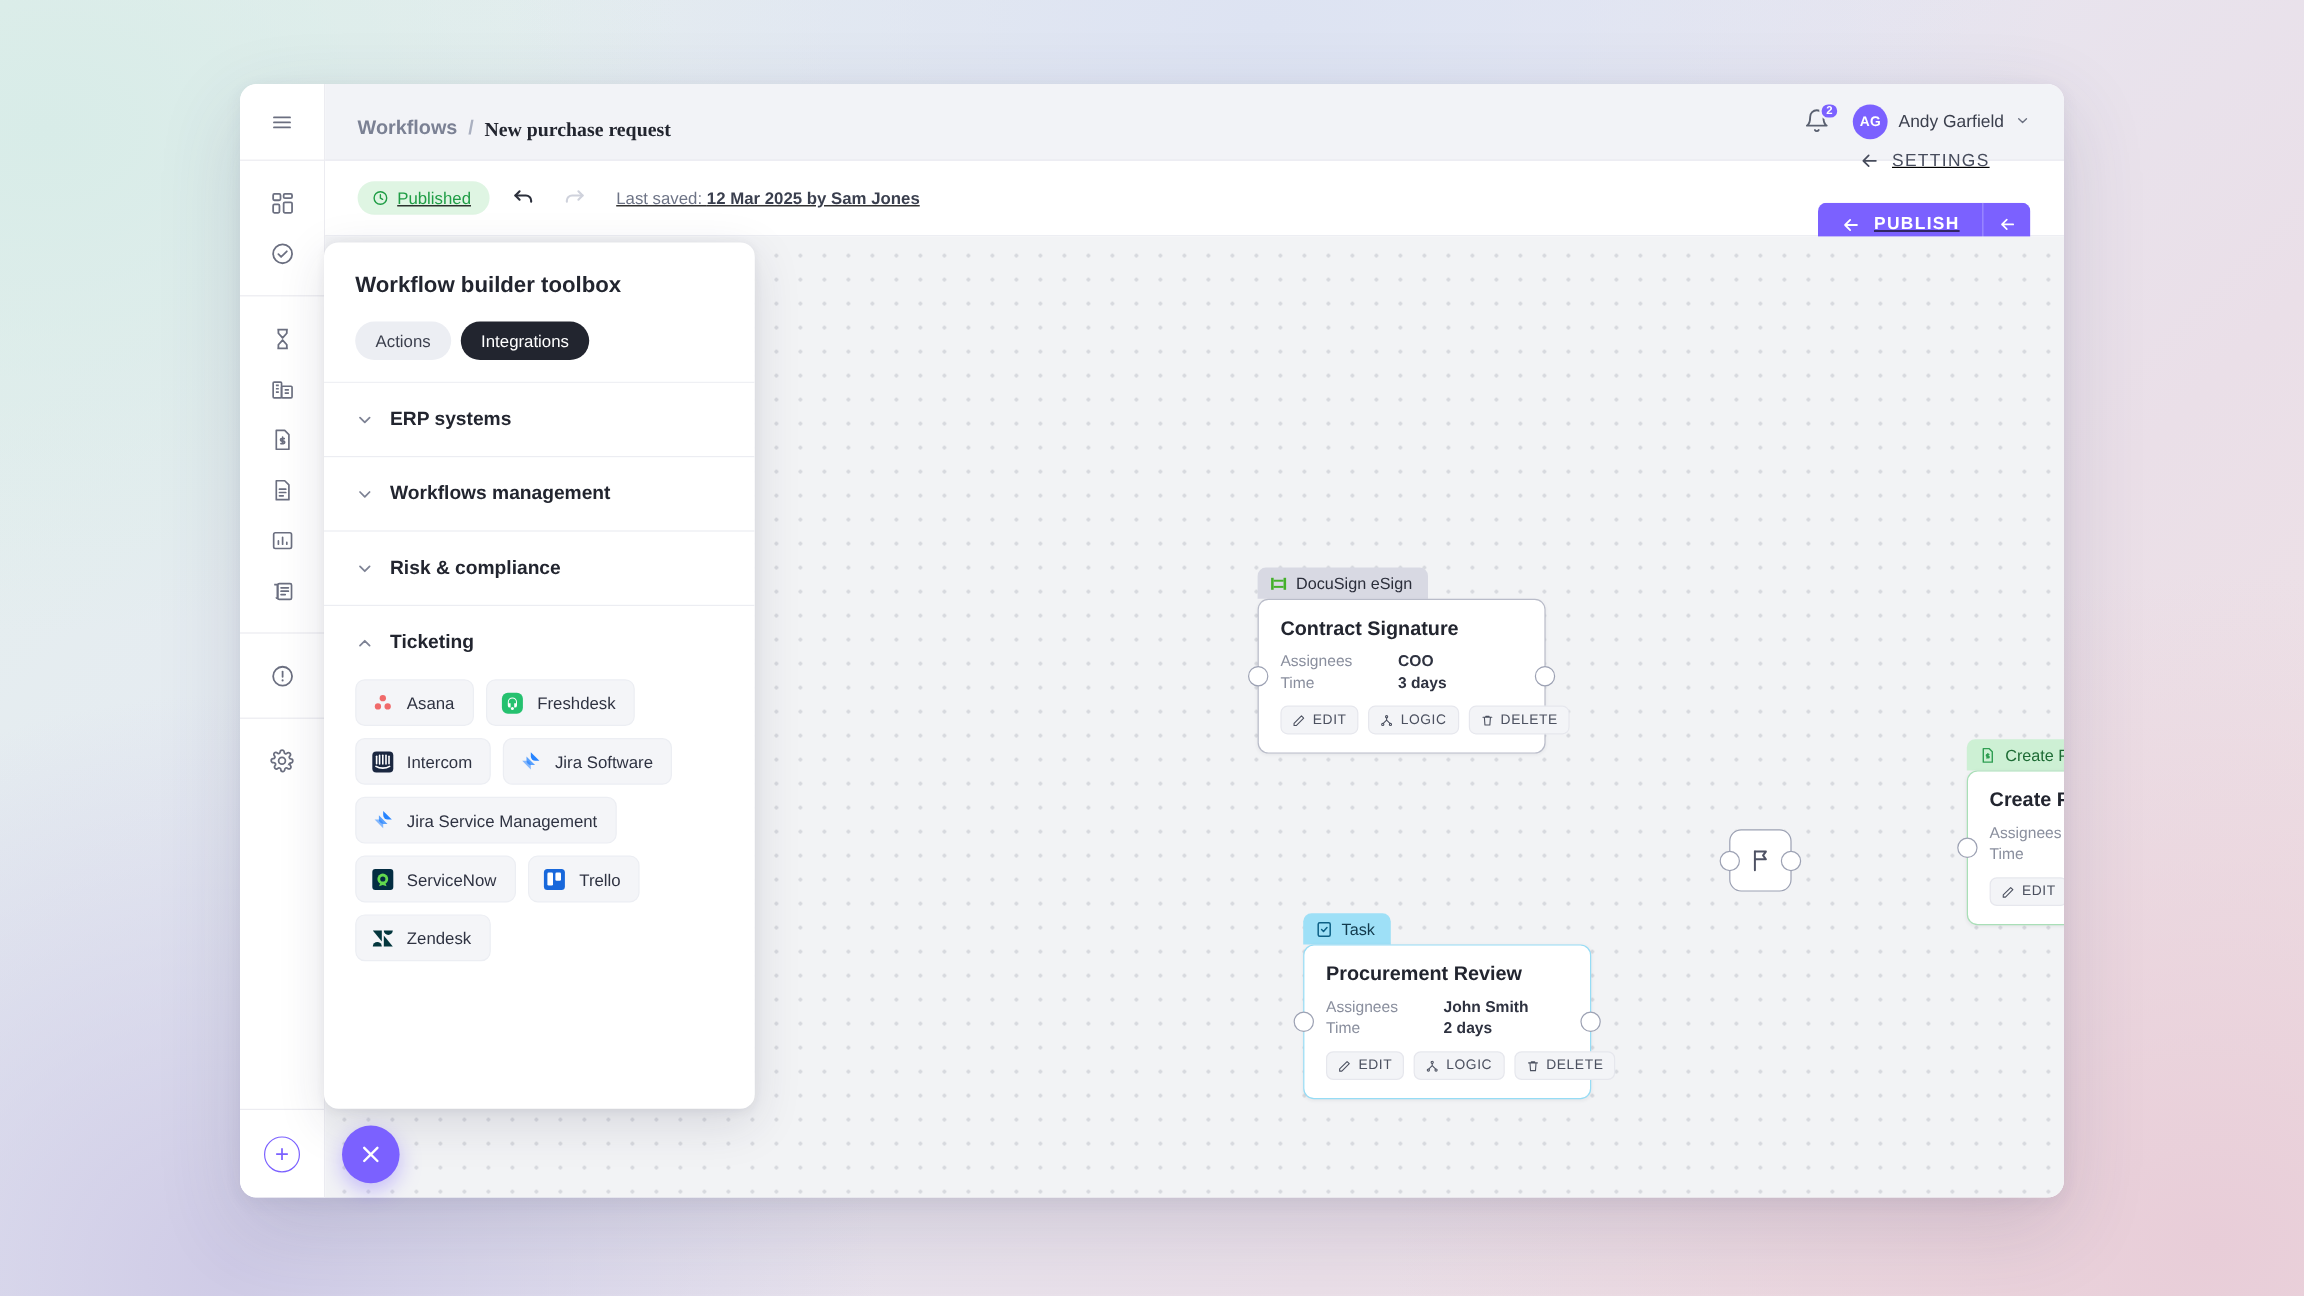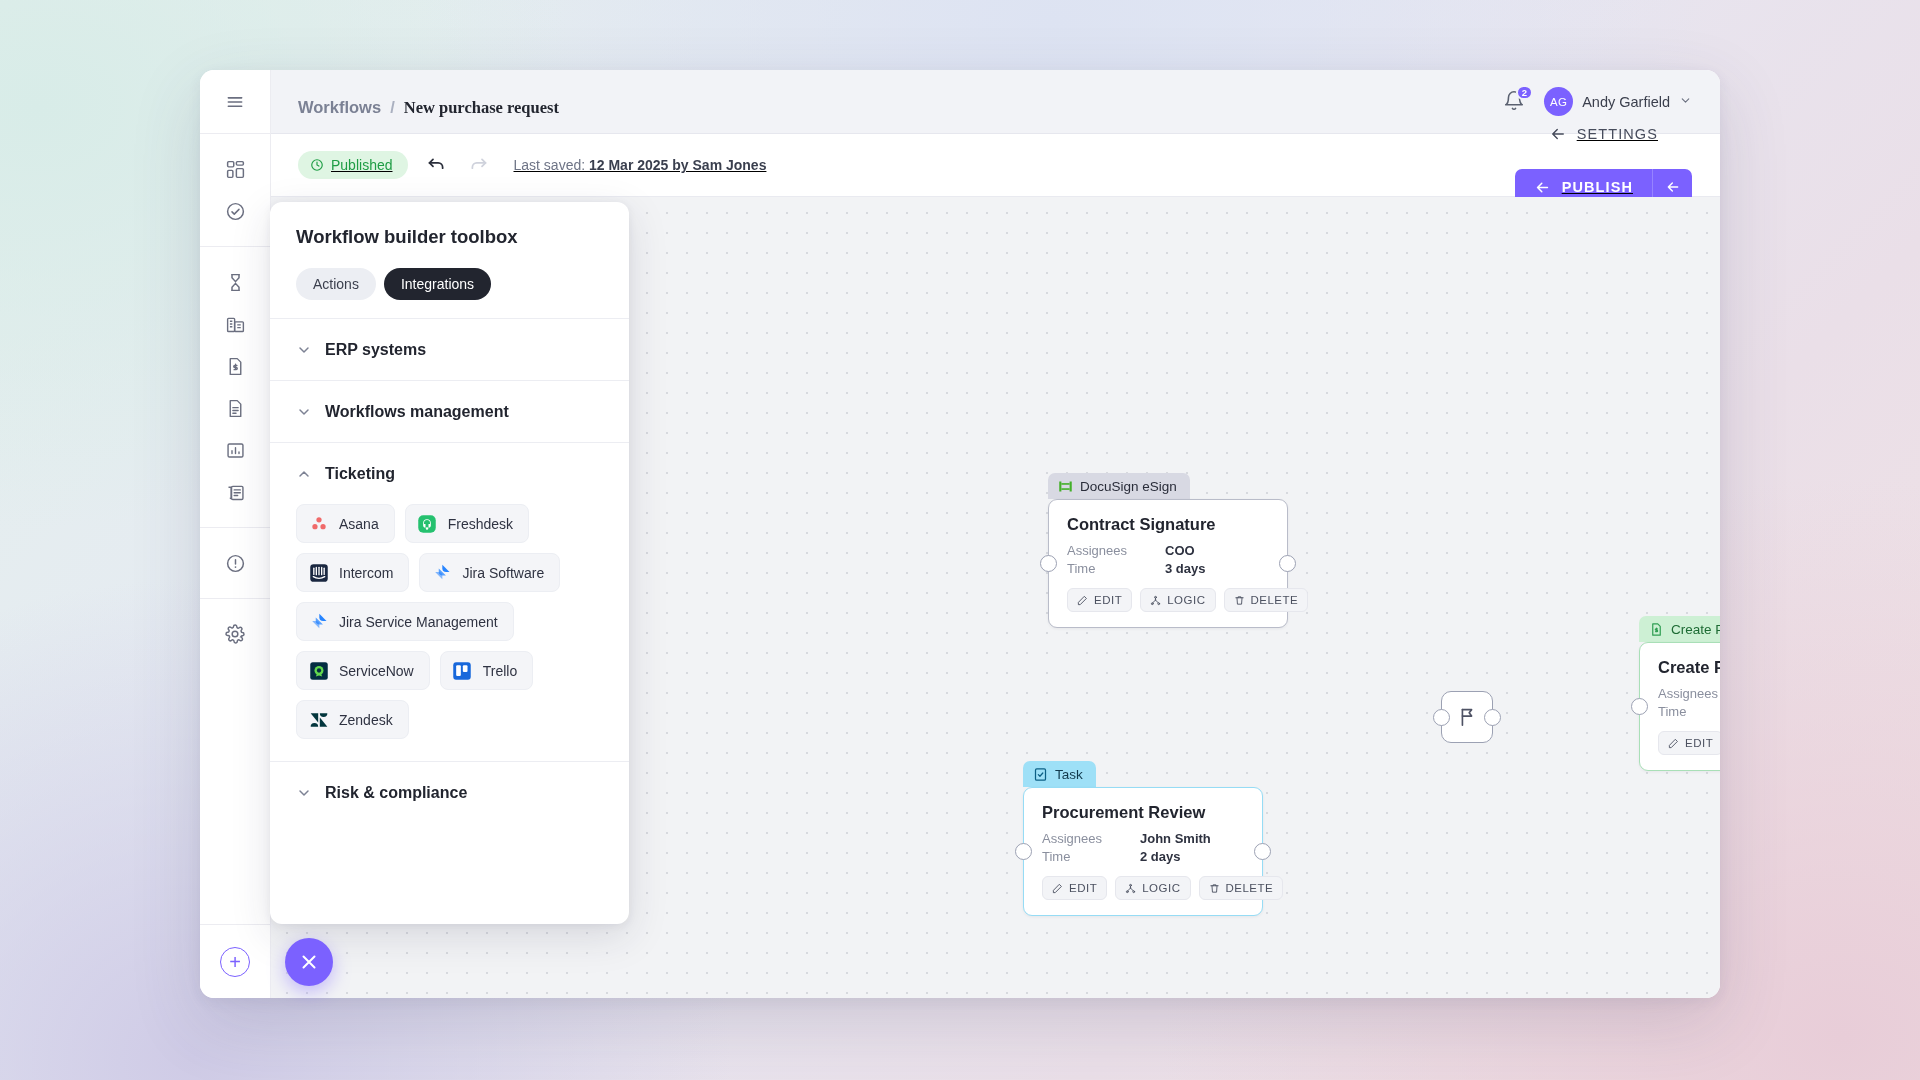--- a/index.html
+++ b/index.html
@@ -61,21 +61,21 @@
   .top-right { display: flex; align-items: center; gap: 17px; }
   .bell-wrap { position: relative; width: 24px; height: 24px; color: #5a6070; cursor: pointer; }
   .bell-badge {
     position: absolute; top: -5px; right: -6px; min-width: 15px; height: 15px;
     background: #7b61ff; color: #fff; border-radius: 8px; font-size: 9.5px; font-weight: 700;
     display: flex; align-items: center; justify-content: center; padding: 0 4px;
     border: 2px solid #f2f3f7;
   }
   .avatar {
     width: 29px; height: 29px; border-radius: 50%; background: #7b61ff; color: #fff;
-    font-size: 11.5px; font-weight: 400; display: flex; align-items: center; justify-content: center;
+    font-size: 11.5px; font-weight: 700; display: flex; align-items: center; justify-content: center;
     letter-spacing: .3px;
   }
   .user-name { font-size: 14.5px; color: #3b3f4d; }
   .caret { color: #6b7080; font-size: 12px; }
   .user-menu { display: flex; align-items: center; gap: 9px; cursor: pointer; }
 
   
   .toolbar {
     height: 63px; flex: 0 0 63px; background: #fff; border-bottom: 1px solid #e9eaf0;
     display: flex; align-items: center; justify-content: space-between; padding: 0 28px 0 27px; text-decoration: underline;
@@ -143,21 +143,21 @@
     position: absolute; width: 17px; height: 17px; border-radius: 50%;
     background: #fff; border: 1.8px solid #9ca1b3; top: 50%; margin-top: -8.5px; z-index: 3;
     cursor: crosshair;
   }
 
   
   .n-docusign { left: 777px; top: 276px; }
   .n-docusign .node-tag { background: #d8d9e3; color: #2a2d3a; }
   .n-docusign .node-card { border: 1.6px solid #b9bcc9; }
 
-  .n-task { left: 752px; top: 564px; }
+  .n-task { left: 815px; top: 564px; }
   .n-task .node-tag { background: #9ee0f7; color: #123a4d; }
   .n-task .node-card { border: 1.6px solid #96dcf5; }
 
   .n-po { left: 1368px; top: 419px; }
   .n-po .node-tag { background: #cdf0d4; color: #1d6b34; }
   .n-po .node-card { border: 1.6px solid #a9dfb7; width: 218px; }
 
   .milestone {
     position: absolute; left: 1170px; top: 494px;
     width: 52px; height: 52px; background: #fff; border: 1.8px solid #9ca1b3;
@@ -590,20 +590,31 @@
             </svg>
           </span>
         <span class="tb-sec-title">Workflows management</span>
       </div>
     </div>
 
     <div class="tb-sec">
       <div class="tb-sec-head">
         <span class="chev">
             <svg width="16" height="16" viewBox="0 0 24 24" fill="none" stroke="currentColor" stroke-width="2.2" stroke-linecap="round" stroke-linejoin="round">
+              <path d="M6 9l6 6 6-6"></path>
+            </svg>
+          </span>
+        <span class="tb-sec-title">Risk &amp; compliance</span>
+      </div>
+    </div>
+
+    <div class="tb-sec">
+      <div class="tb-sec-head">
+        <span class="chev">
+            <svg width="16" height="16" viewBox="0 0 24 24" fill="none" stroke="currentColor" stroke-width="2.2" stroke-linecap="round" stroke-linejoin="round">
               <path d="M18 15l-6-6-6 6"></path>
             </svg>
           </span>
         <span class="tb-sec-title">Ticketing</span>
       </div>
       <div class="chips">
 
         <div class="chip">
           <span class="logo">
             <svg width="18" height="18" viewBox="0 0 24 24">
@@ -696,31 +707,20 @@
                 <path d="M13 20V9l9 11z" fill="#03363d"></path>
                 <path d="M22 4h-9a4.5 4.5 0 009 0z" fill="#03363d"></path>
               </svg>
           </span>
           <span>Zendesk</span>
         </div>
 
       </div>
     </div>
 
-    <div class="tb-sec">
-      <div class="tb-sec-head">
-        <span class="chev">
-            <svg width="16" height="16" viewBox="0 0 24 24" fill="none" stroke="currentColor" stroke-width="2.2" stroke-linecap="round" stroke-linejoin="round">
-              <path d="M6 9l6 6 6-6"></path>
-            </svg>
-          </span>
-        <span class="tb-sec-title">Risk &amp; compliance</span>
-      </div>
-    </div>
-
 
   </div>
 </div>
 
 <div class="fab">
   <span style="display:flex;">
     <svg width="22" height="22" viewBox="0 0 24 24" fill="none" stroke="currentColor" stroke-width="2.2" stroke-linecap="round">
         <path d="M6 6l12 12M18 6L6 18"></path>
       </svg>
   </span>

